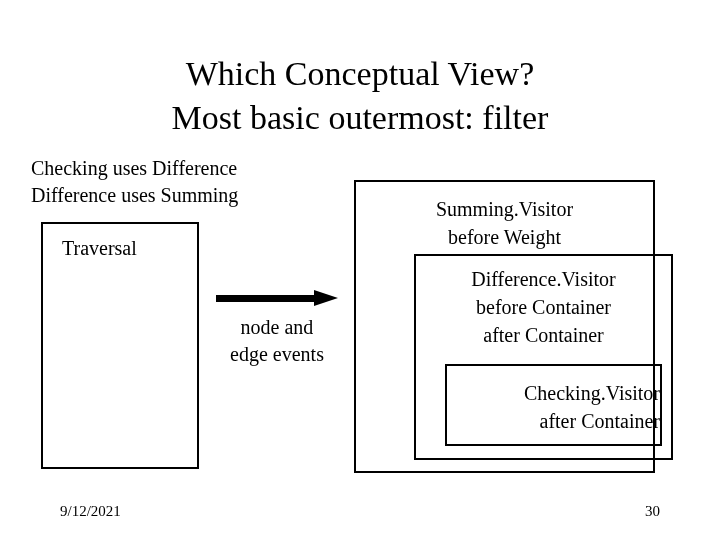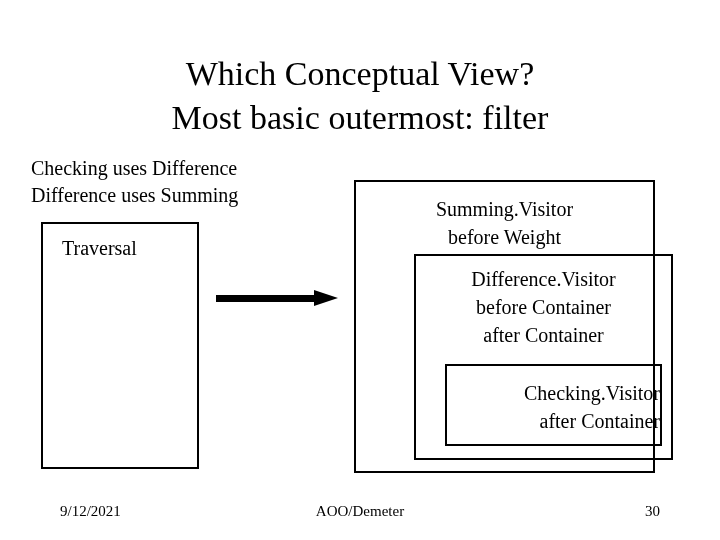--- a/index.html
+++ b/index.html
@@ -188,34 +188,35 @@
 
   <div id="traversal-box">
     <div id="traversal-label">Traversal</div>
   </div>
 
   <div id="arrow">
     <div id="arrow-shaft"></div>
     <div id="arrow-head"></div>
   </div>
 
+  <div id="arrow-caption">node and
+edge events</div>
 
   <div id="outer-box">
     <div id="outer-label">Summing.Visitor
 before Weight</div>
 
     <div id="middle-box">
       <div id="middle-label">Difference.Visitor
 before Container
 after Container</div>
 
       <div id="inner-box">
         <div id="inner-label">Checking.Visitor
 after Container</div>
       </div>
     </div>
   </div>
 
   <div class="footer-text" id="footer-date">9/12/2021</div>
-  <div class="footer-text" id="footer-title">AOO/Demeter</div>
   <div class="footer-text" id="footer-page">30</div>
 
 </div>
 
 </body></html>

